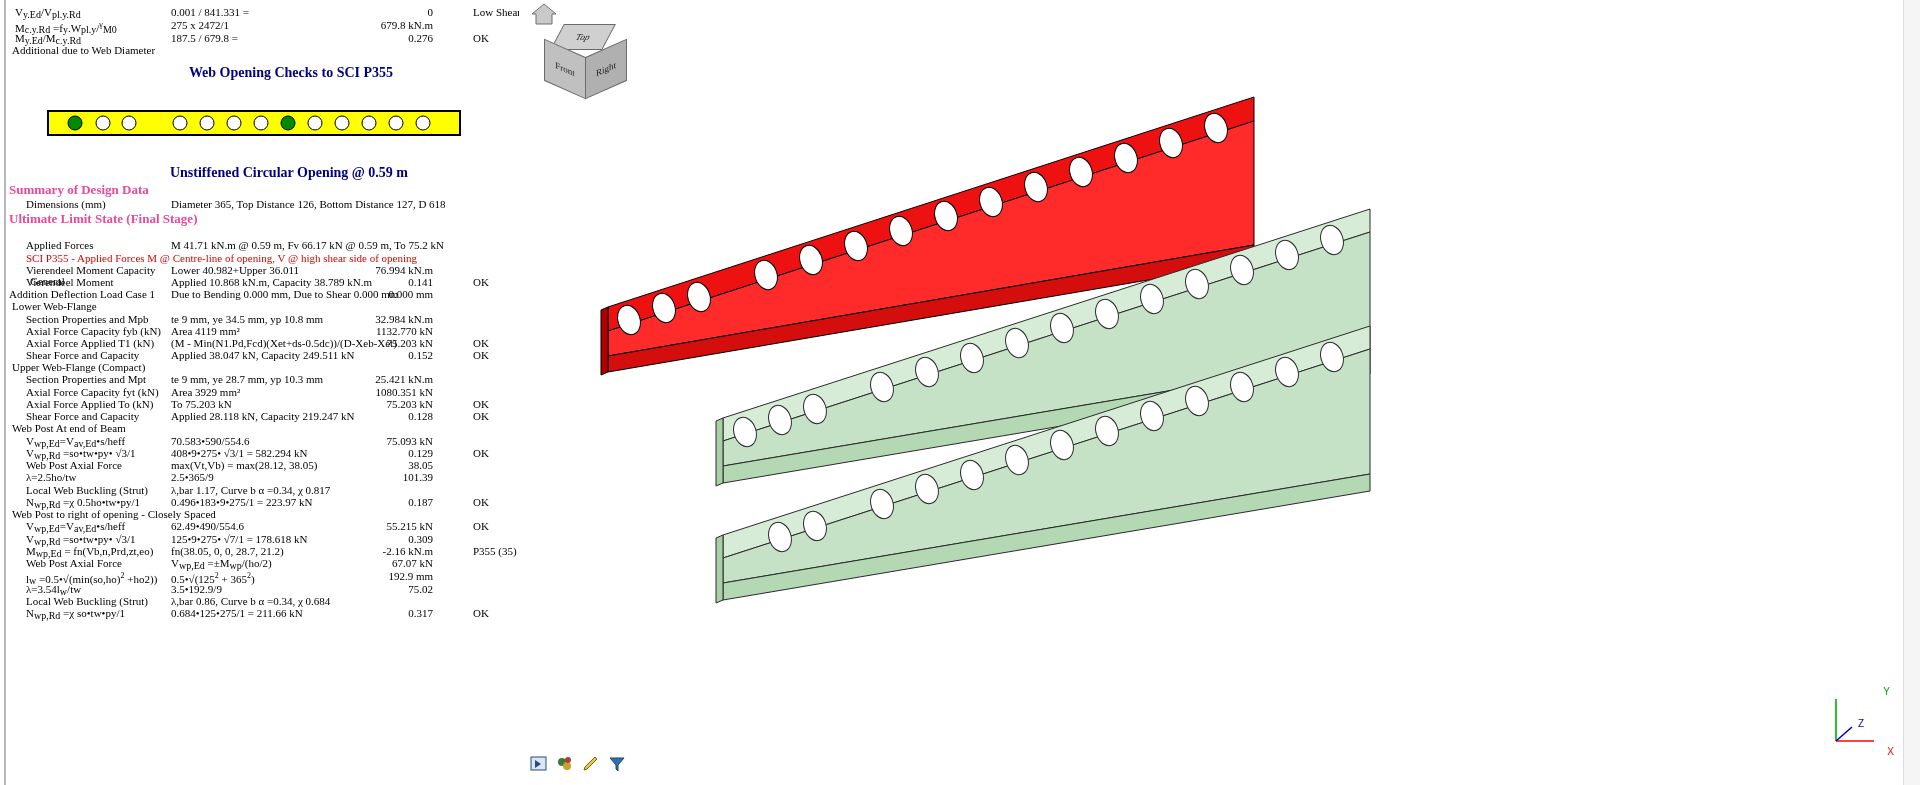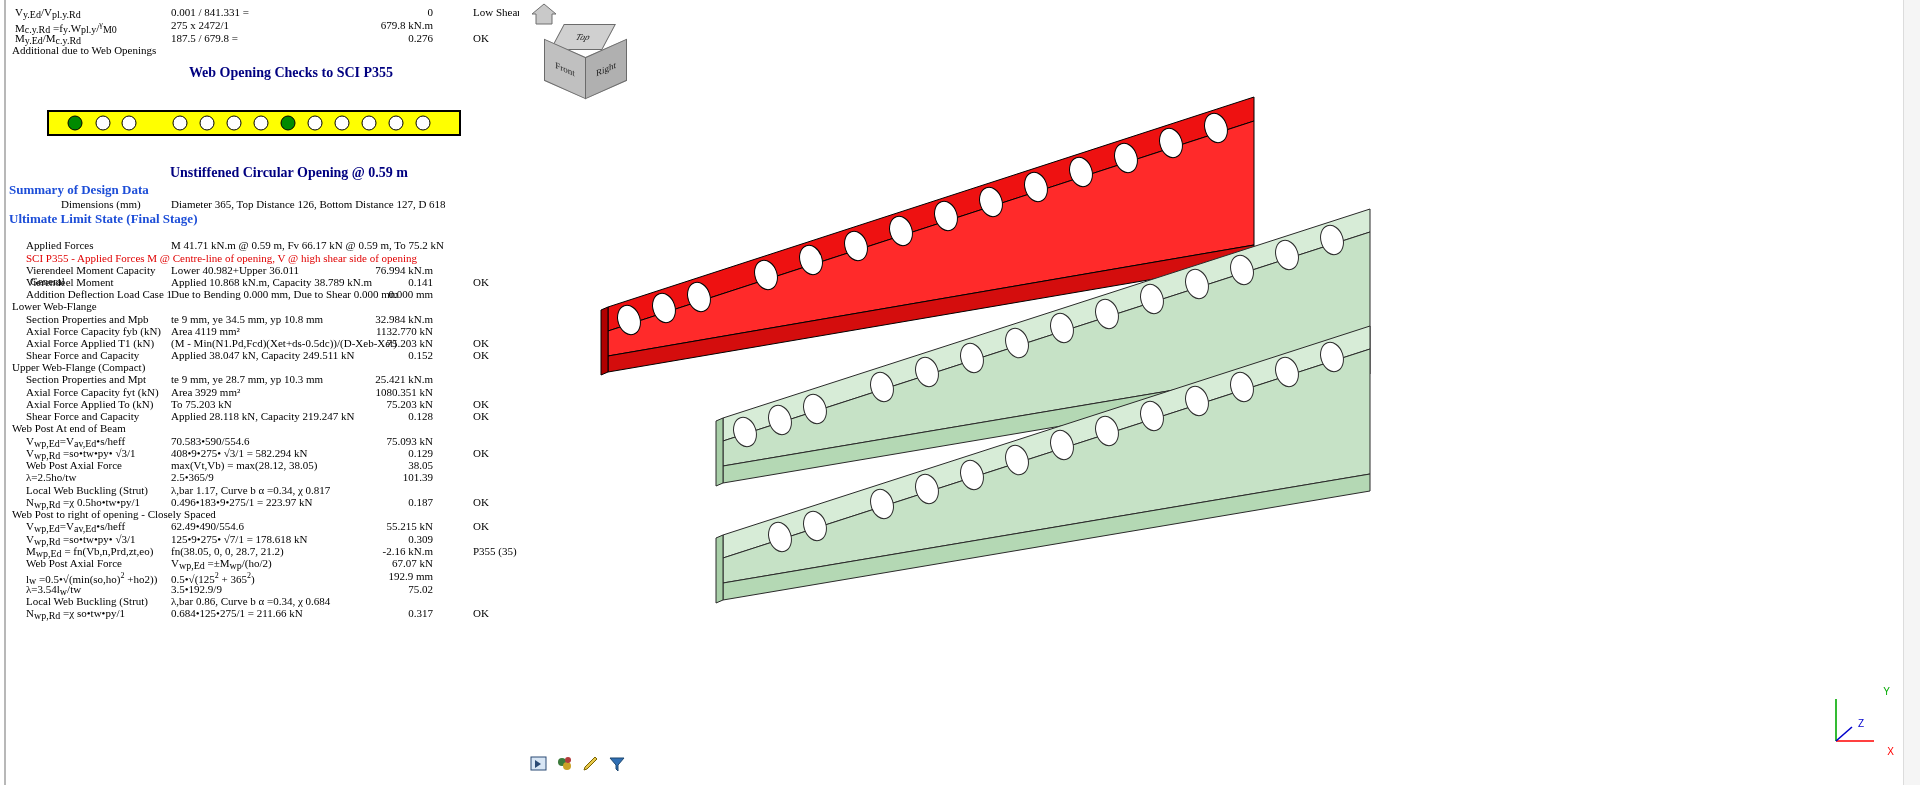--- a/index.html
+++ b/index.html
@@ -57,21 +57,21 @@
   .ok{position:absolute;left:440px;white-space:nowrap;margin-left:32px;}
 
   sub{font-size:10px;vertical-align:-0.15em;}
   sup{font-size:8px;}
 
   .hdr-blue{
     position:absolute;width:100%;text-align:center;
     color:#000080;font-weight:bold;font-size:14px;
   }
   .sec-blue{
-    position:absolute;left:8px;color:#1d4ed8;font-weight:bold;font-size:13px;
+    position:absolute;left:8px;color:#ec4899;font-weight:bold;font-size:13px;
     white-space:nowrap;
   }
   .subhdr{position:absolute;left:14px;font-size:11px;color:#000;white-space:nowrap;}
   .red{color:#e00000;}
 
   
   .beam-strip{
     position:absolute;left:46px;top:110px;width:414px;height:26px;
     background:#ffff00;border:2px solid #000;box-sizing:border-box;
   }
@@ -155,21 +155,21 @@
         <span class="mid">275 x 2472/1</span>
         <span class="num">679.8 kN.m</span>
         <span class="ok"></span>
       </div>
       <div class="toprow" style="top:32px;">
         <span class="lbl">M<sub>y.Ed</sub>/M<sub>c.y.Rd</sub></span>
         <span class="mid">187.5 / 679.8 =</span>
         <span class="num">0.276</span>
         <span class="ok">OK</span>
       </div>
-      <div class="subhdr" style="top:44px;left:11px;">Additional due to Web Openings</div>
+      <div class="subhdr" style="top:44px;left:11px;">Additional due to Web Diameter</div>
 
       <div class="hdr-blue" style="top:65px;left:-10px;">Web Opening Checks to SCI P355</div>
 
       <div class="beam-strip">
         <div class="hole active" style="left:26px;"></div>
         <div class="hole" style="left:54px;"></div>
         <div class="hole" style="left:80px;"></div>
         <div class="hole" style="left:131px;"></div>
         <div class="hole" style="left:158px;"></div>
         <div class="hole" style="left:185px;"></div>
@@ -180,21 +180,21 @@
         <div class="hole" style="left:320px;"></div>
         <div class="hole" style="left:347px;"></div>
         <div class="hole" style="left:374px;"></div>
       </div>
 
       <div class="hdr-blue" style="top:165px;left:-12px;">Unstiffened Circular Opening @ 0.59 m</div>
 
       <div class="sec-blue" style="top:182px;">Summary of Design Data</div>
 
       <div class="toprow" style="top:198px;">
-        <span class="lbl" style="left:25px;margin-left:35px;">Dimensions (mm)</span>
+        <span class="lbl" style="left:25px;">Dimensions (mm)</span>
         <span class="mid">Diameter 365, Top Distance 126, Bottom Distance 127, D 618</span>
       </div>
 
       <div class="sec-blue" style="top:211px;">Ultimate Limit State (Final Stage)</div>
 
       <div class="subhdr" style="top:227px;left:29px;margin-top:48px;">General</div>
       <div class="toprow" style="top:239px;">
         <span class="lbl" style="left:25px;">Applied Forces</span>
         <span class="mid">M 41.71 kN.m @ 0.59 m, Fv 66.17 kN  @ 0.59 m, To 75.2 kN</span>
       </div>
@@ -206,21 +206,21 @@
         <span class="mid">Lower 40.982+Upper 36.011</span>
         <span class="num">76.994 kN.m</span>
       </div>
       <div class="toprow" style="top:276px;">
         <span class="lbl" style="left:25px;">Vierendeel Moment</span>
         <span class="mid">Applied 10.868 kN.m, Capacity 38.789 kN.m</span>
         <span class="num">0.141</span>
         <span class="ok">OK</span>
       </div>
       <div class="toprow" style="top:288px;">
-        <span class="lbl" style="left:25px;">Addition Deflection Load Case 1</span>
+        <span class="lbl" style="left:8px;">Addition Deflection Load Case 1</span>
         <span class="mid">Due to Bending 0.000 mm, Due to Shear 0.000 mm</span>
         <span class="num">0.000 mm</span>
       </div>
 
       <div class="subhdr" style="top:300px;left:11px;">Lower Web-Flange</div>
       <div class="toprow" style="top:313px;">
         <span class="lbl" style="left:25px;">Section Properties and Mpb</span>
         <span class="mid">te 9 mm, ye 34.5 mm, yp 10.8 mm</span>
         <span class="num">32.984 kN.m</span>
       </div>

